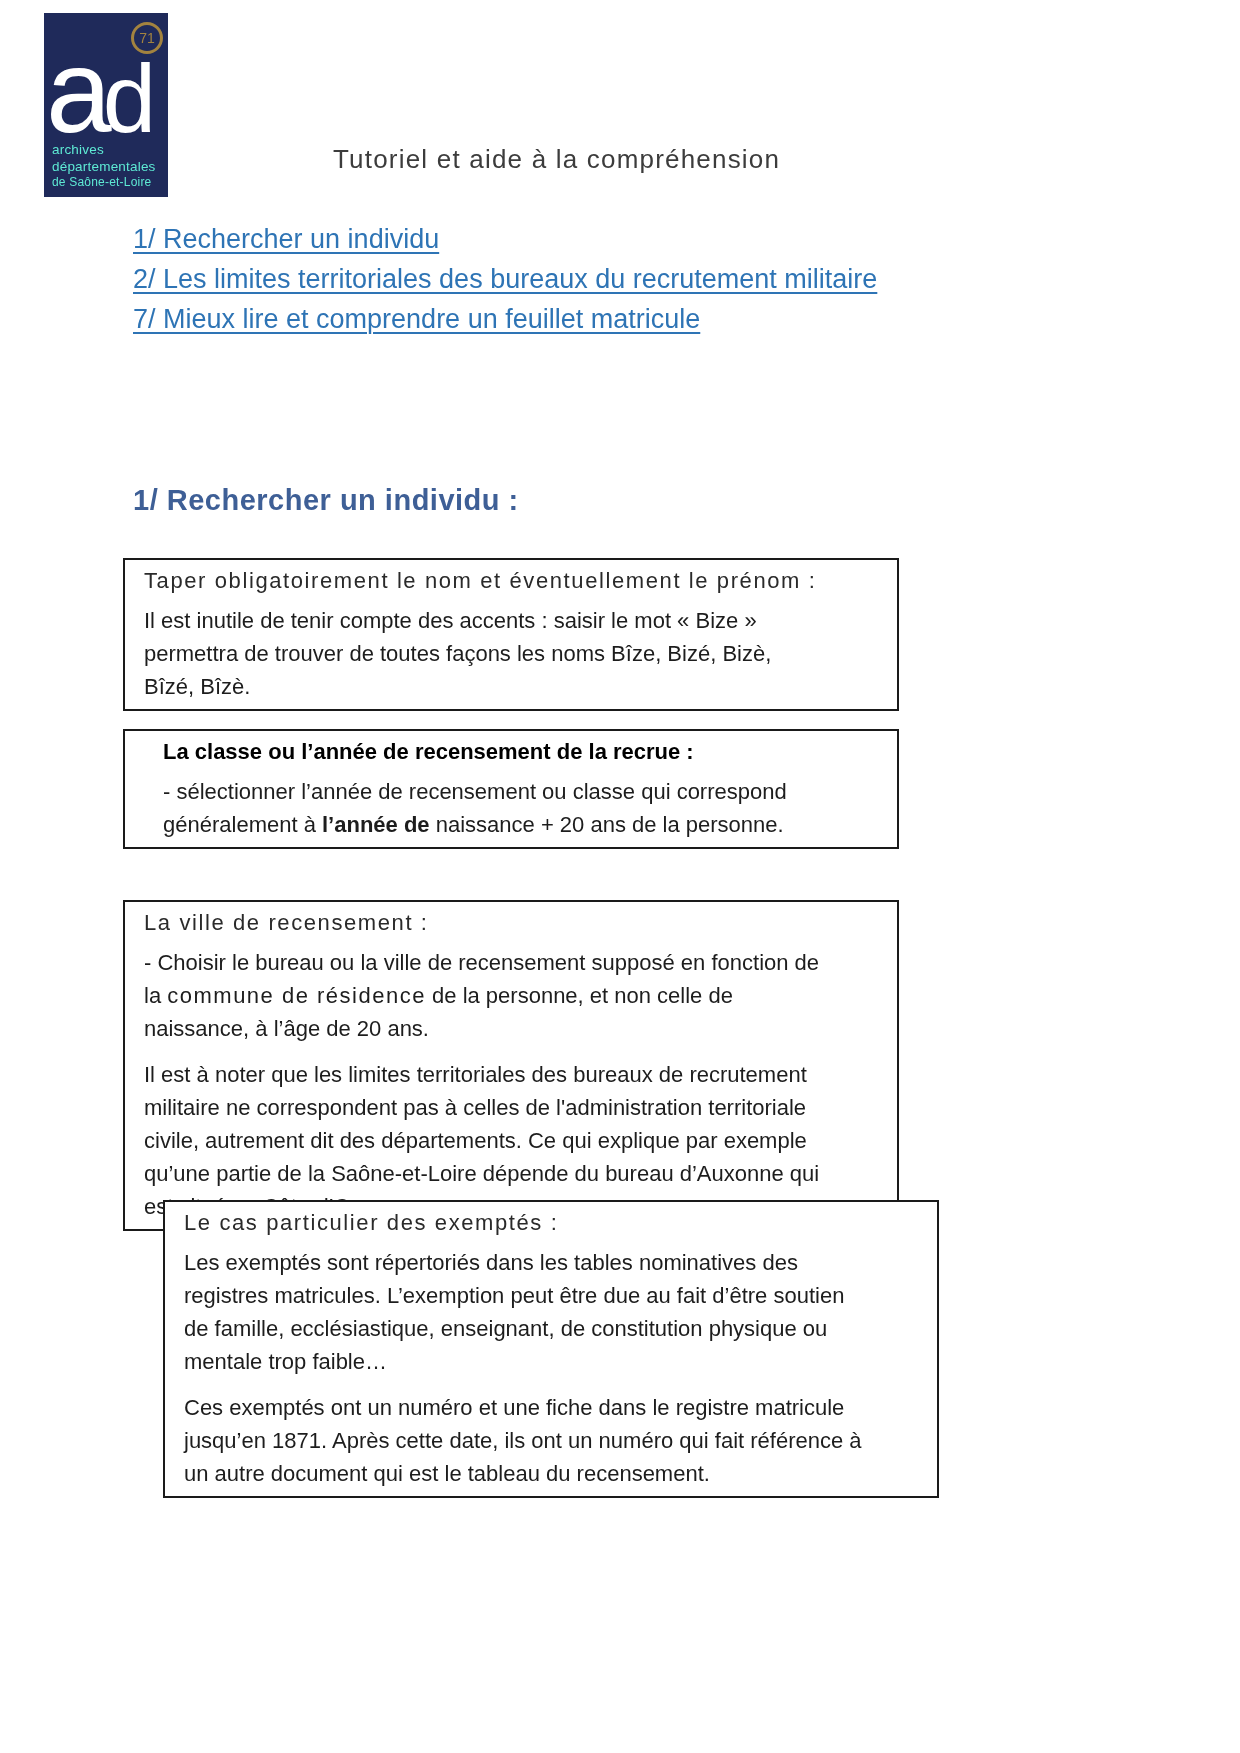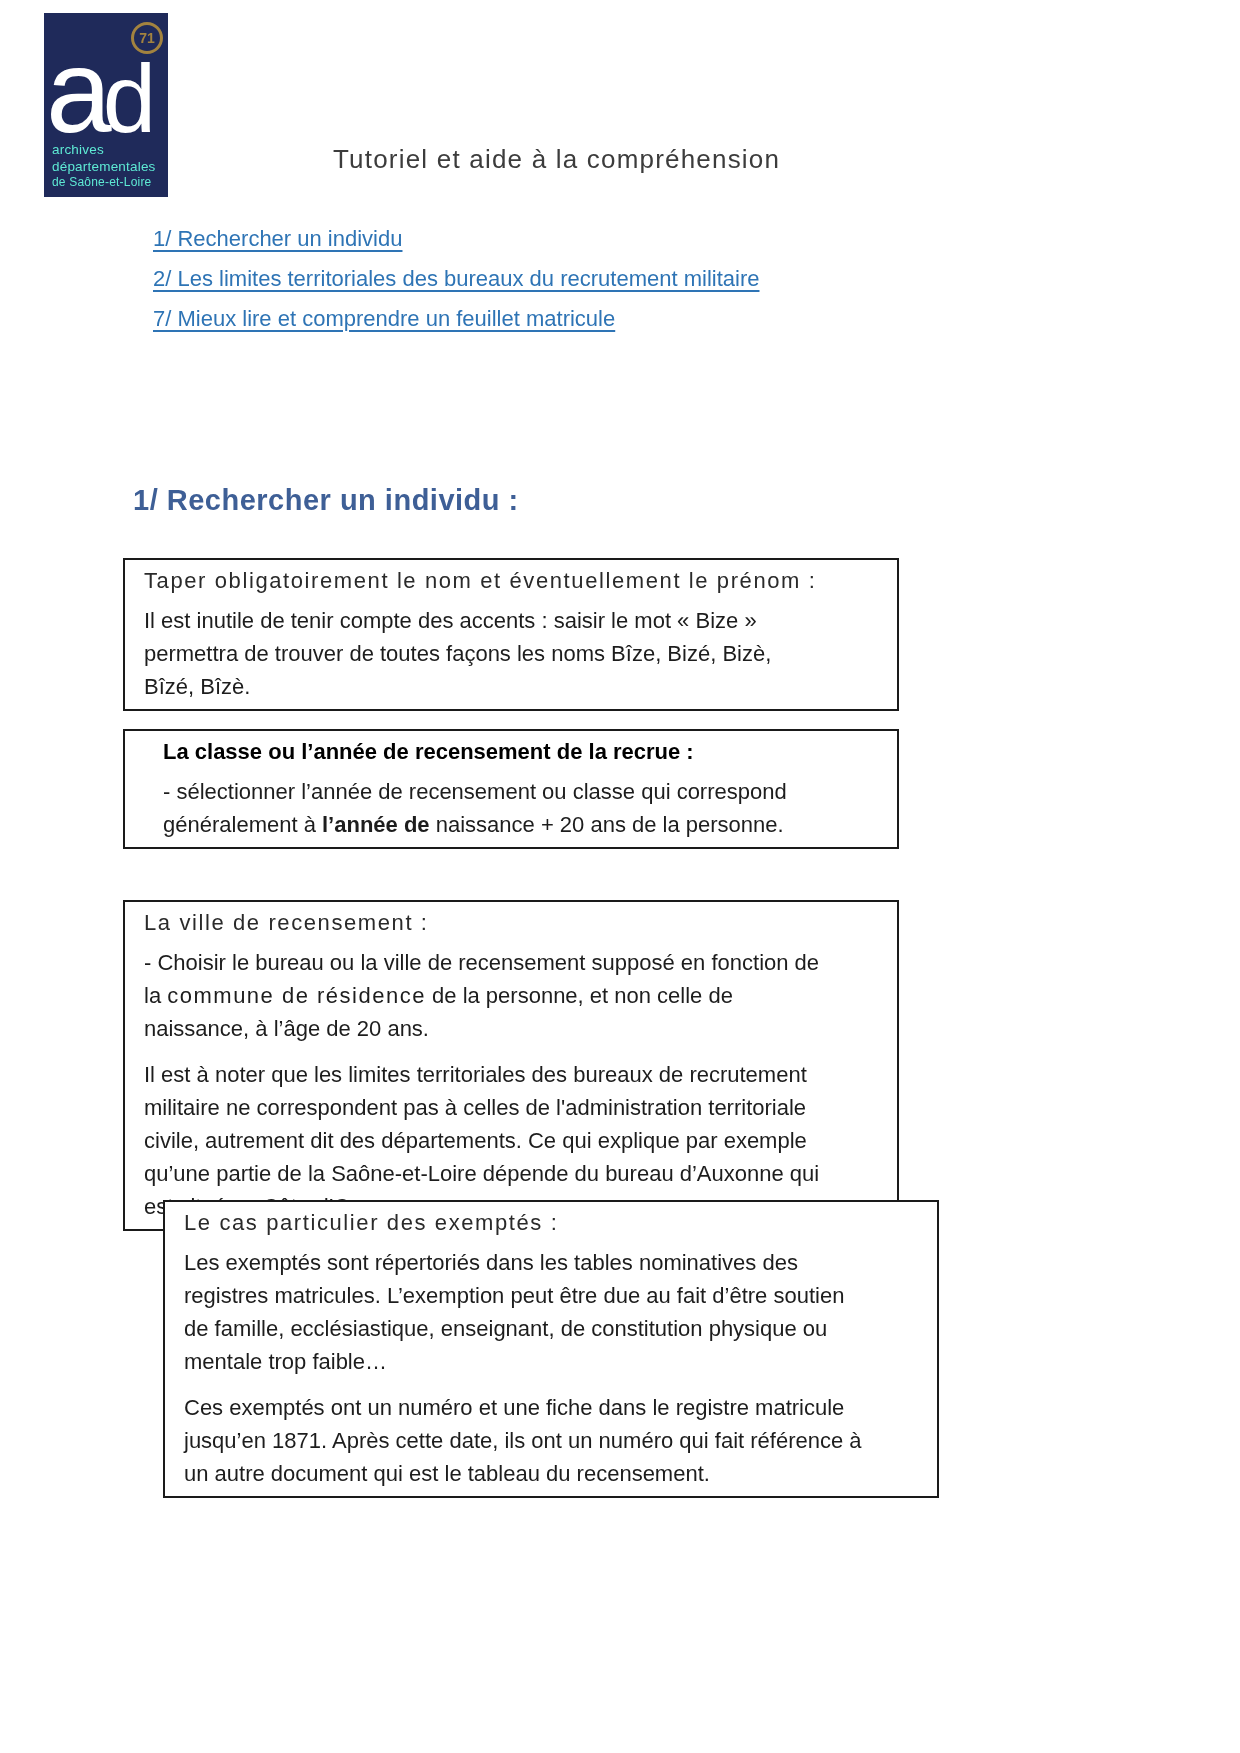--- a/index.html
+++ b/index.html
@@ -10,21 +10,21 @@
   .page{position:absolute;inset:0;}
 
   
   .logo{
     position:absolute;left:44px;top:13px;width:124px;height:184px;
     background:var(--logo-navy,#1f2a5a);overflow:hidden;
   }
   .logo-emblem{
     position:absolute;top:9px;right:5px;width:26px;height:26px;
     border:3px solid var(--logo-gold,#a3833f);border-radius:50%;
-    color:var(--logo-gold,#a3833f);font-size:14px;font-weight:bold;
+    color:var(--logo-gold,#a3833f);font-size:14px;font-weight:normal;
     display:flex;align-items:center;justify-content:center;line-height:1;
   }
   .logo-ad{
     position:absolute;left:2px;top:18px;color:#ffffff;white-space:nowrap;
     line-height:120px;
   }
   .logo-ad .la{font-size:118px;}
   .logo-ad .ld{font-size:96px;margin-left:-9px;}
   .logo-text{
     position:absolute;left:8px;bottom:7px;color:#5eead4;
@@ -35,24 +35,24 @@
   
   .title{
     position:absolute;left:333px;top:144px;margin:0;
     font-size:26px;font-weight:normal;letter-spacing:1.2px;
     color:var(--title-gray,#3c3c3c);white-space:nowrap;
   }
 
   
   .toc{position:absolute;left:133px;top:226px;}
   .toc-link{
-    display:block;margin-bottom:14px;font-size:22px;line-height:26px;
+    display:block;margin-bottom:14px;font-size:27px;line-height:26px;
     color:var(--link-blue,#2e74b5);text-decoration:underline;
     text-decoration-thickness:2px;text-underline-offset:4px;
-    cursor:pointer;white-space:nowrap;margin-left:20px;
+    cursor:pointer;white-space:nowrap;
   }
 
   
   .section-heading{
     position:absolute;left:133px;top:484px;margin:0;
     font-size:29px;font-weight:bold;letter-spacing:.5px;
     color:var(--heading-blue,#3e5f96);white-space:nowrap;
   }
 
   

